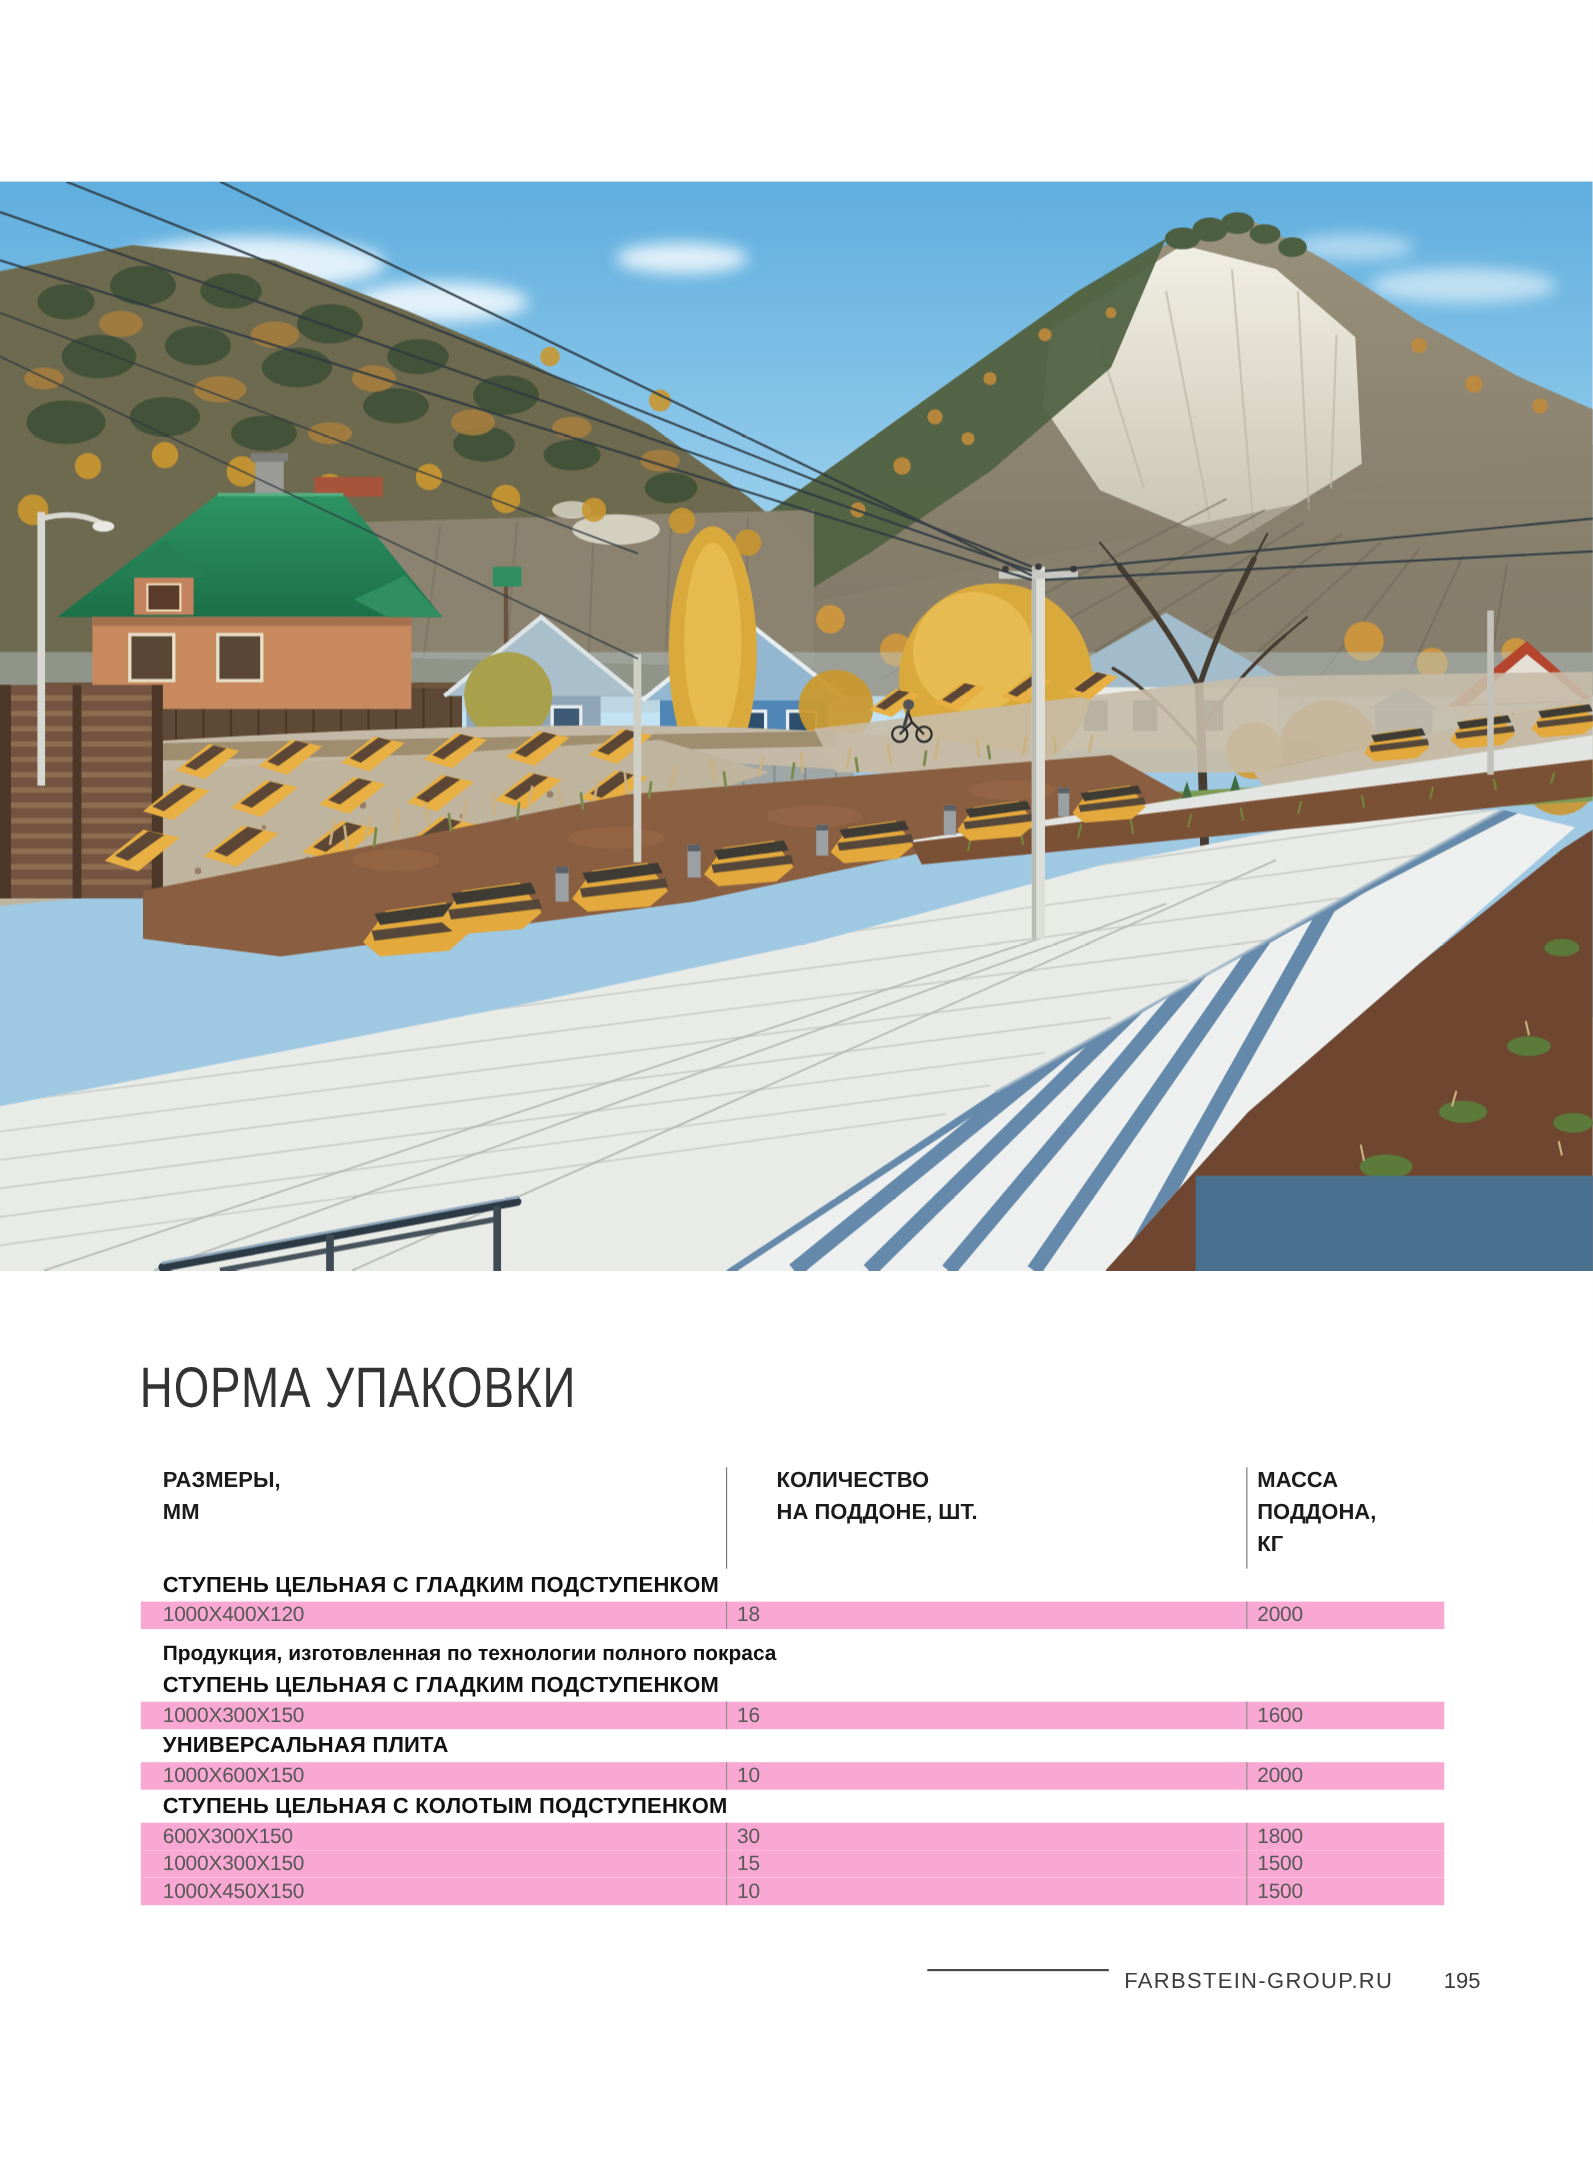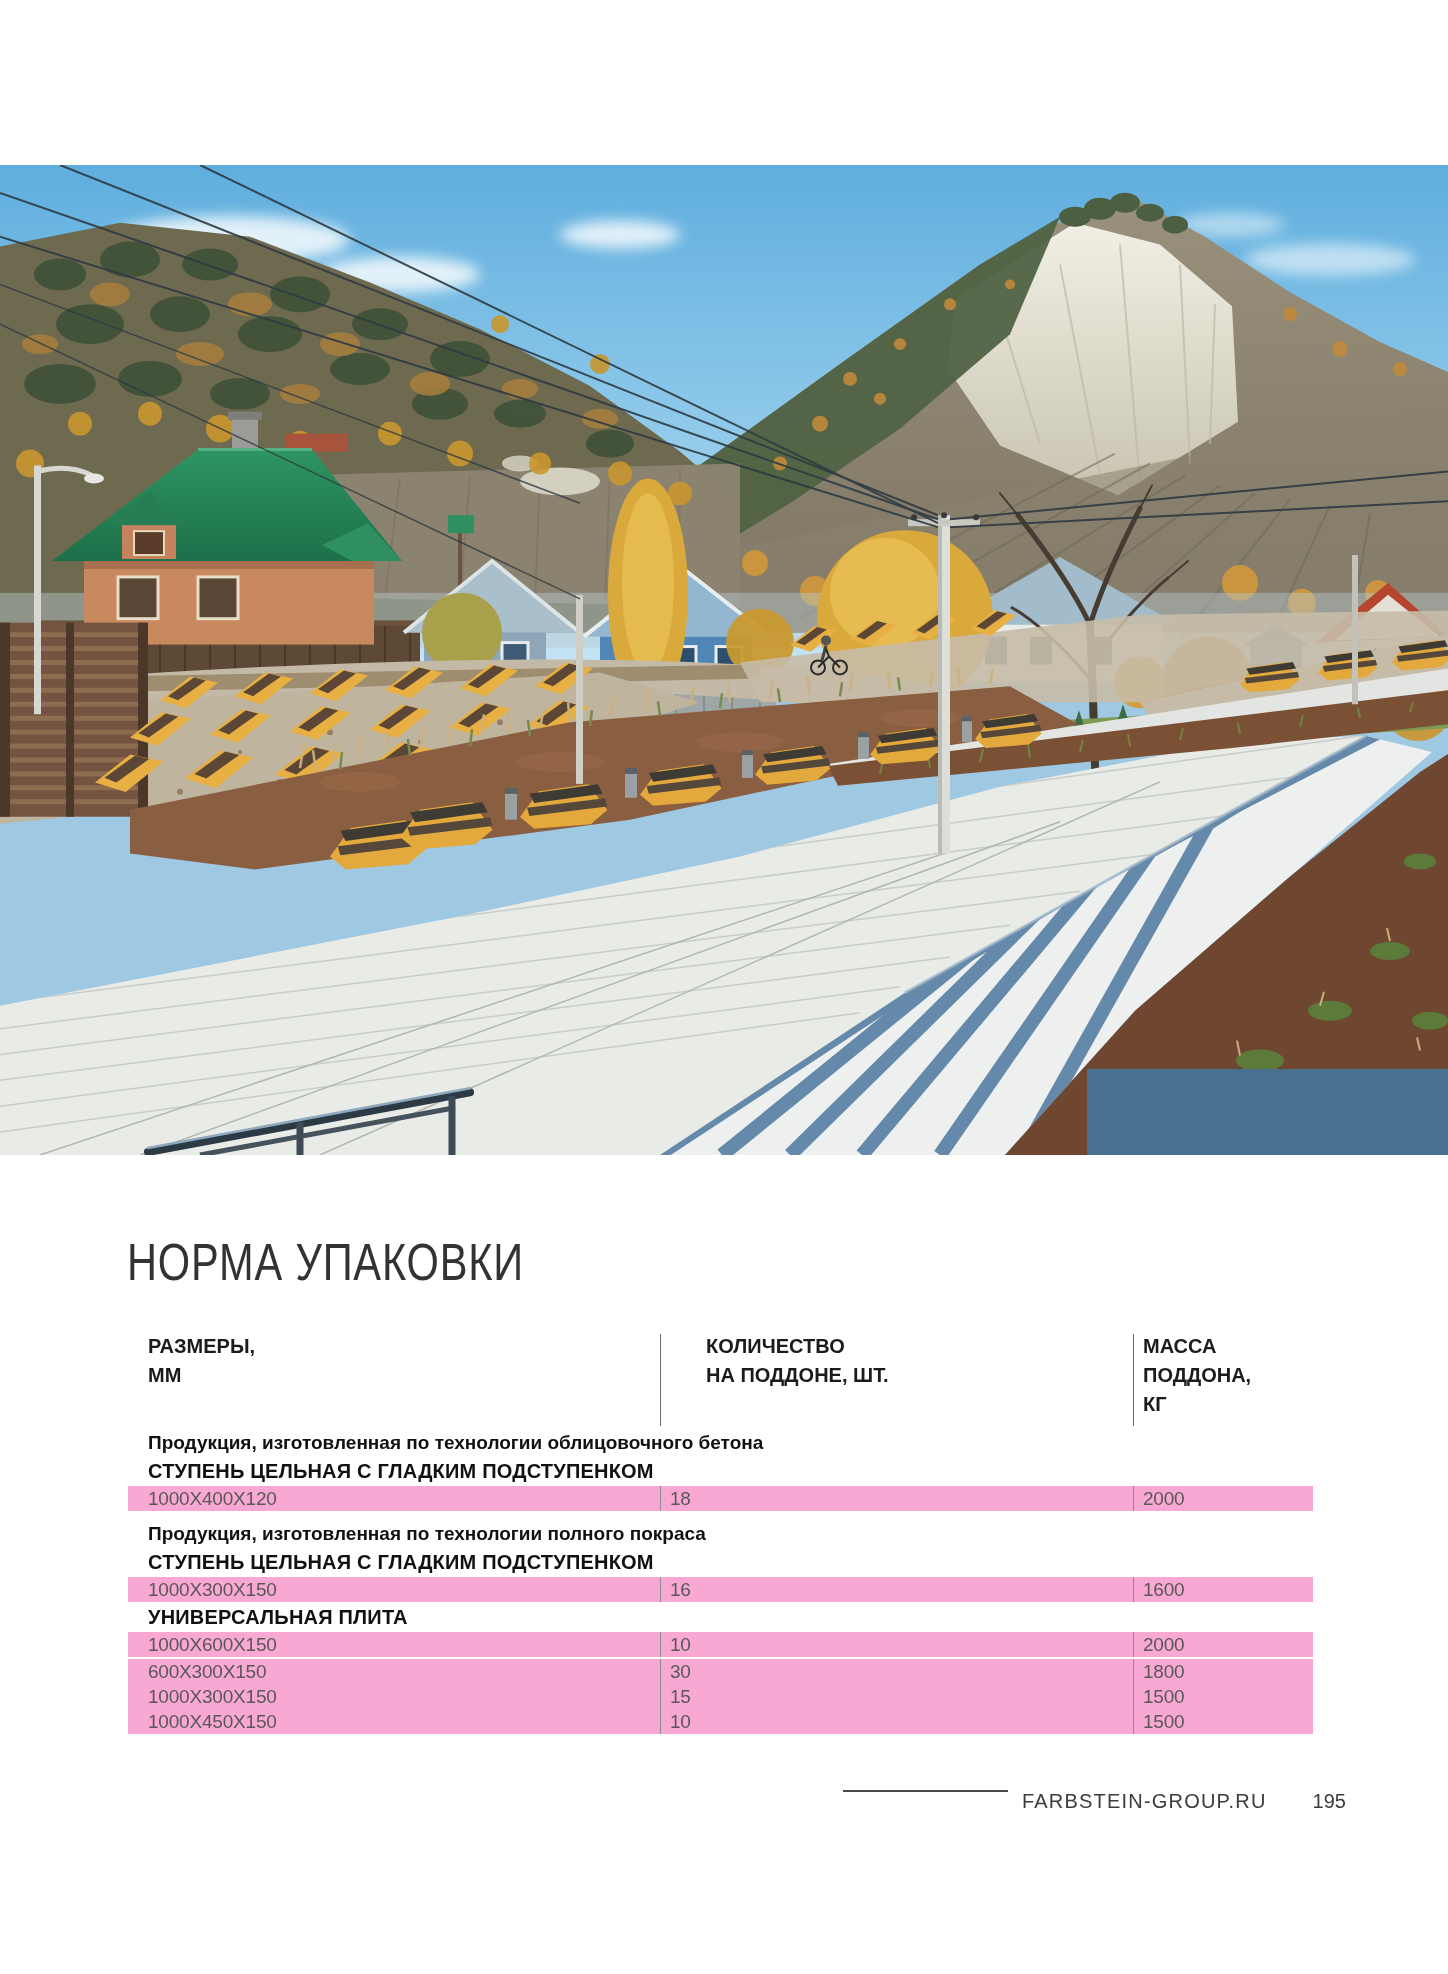--- a/index.html
+++ b/index.html
@@ -432,21 +432,20 @@
       <div class="col c2">
         <div>КОЛИЧЕСТВО</div>
         <div>НА ПОДДОНЕ, ШТ.</div>
       </div>
       <div class="col c3">
         <div>МАССА ПОДДОНА,</div>
         <div>КГ</div>
       </div>
     </div>
 
-    <div class="tech first">Продукция, изготовленная по технологии облицовочного бетона</div>
     <div class="pname">СТУПЕНЬ ЦЕЛЬНАЯ С ГЛАДКИМ ПОДСТУПЕНКОМ</div>
     <div class="rows">
       <div class="grid-row">
         <div class="cell s">1000X400X120</div>
         <div class="cell q">18</div>
         <div class="cell m">2000</div>
       </div>
     </div>
 
     <div class="tech">Продукция, изготовленная по технологии полного покраса</div>
@@ -461,20 +460,21 @@
 
     <div class="pname">УНИВЕРСАЛЬНАЯ ПЛИТА</div>
     <div class="rows">
       <div class="grid-row">
         <div class="cell s">1000X600X150</div>
         <div class="cell q">10</div>
         <div class="cell m">2000</div>
       </div>
     </div>
 
+    <div class="pname">СТУПЕНЬ ЦЕЛЬНАЯ С КОЛОТЫМ ПОДСТУПЕНКОМ</div>
     <div class="rows">
       <div class="grid-row">
         <div class="cell s">600X300X150</div>
         <div class="cell q">30</div>
         <div class="cell m">1800</div>
       </div>
       <div class="grid-row">
         <div class="cell s">1000X300X150</div>
         <div class="cell q">15</div>
         <div class="cell m">1500</div>

